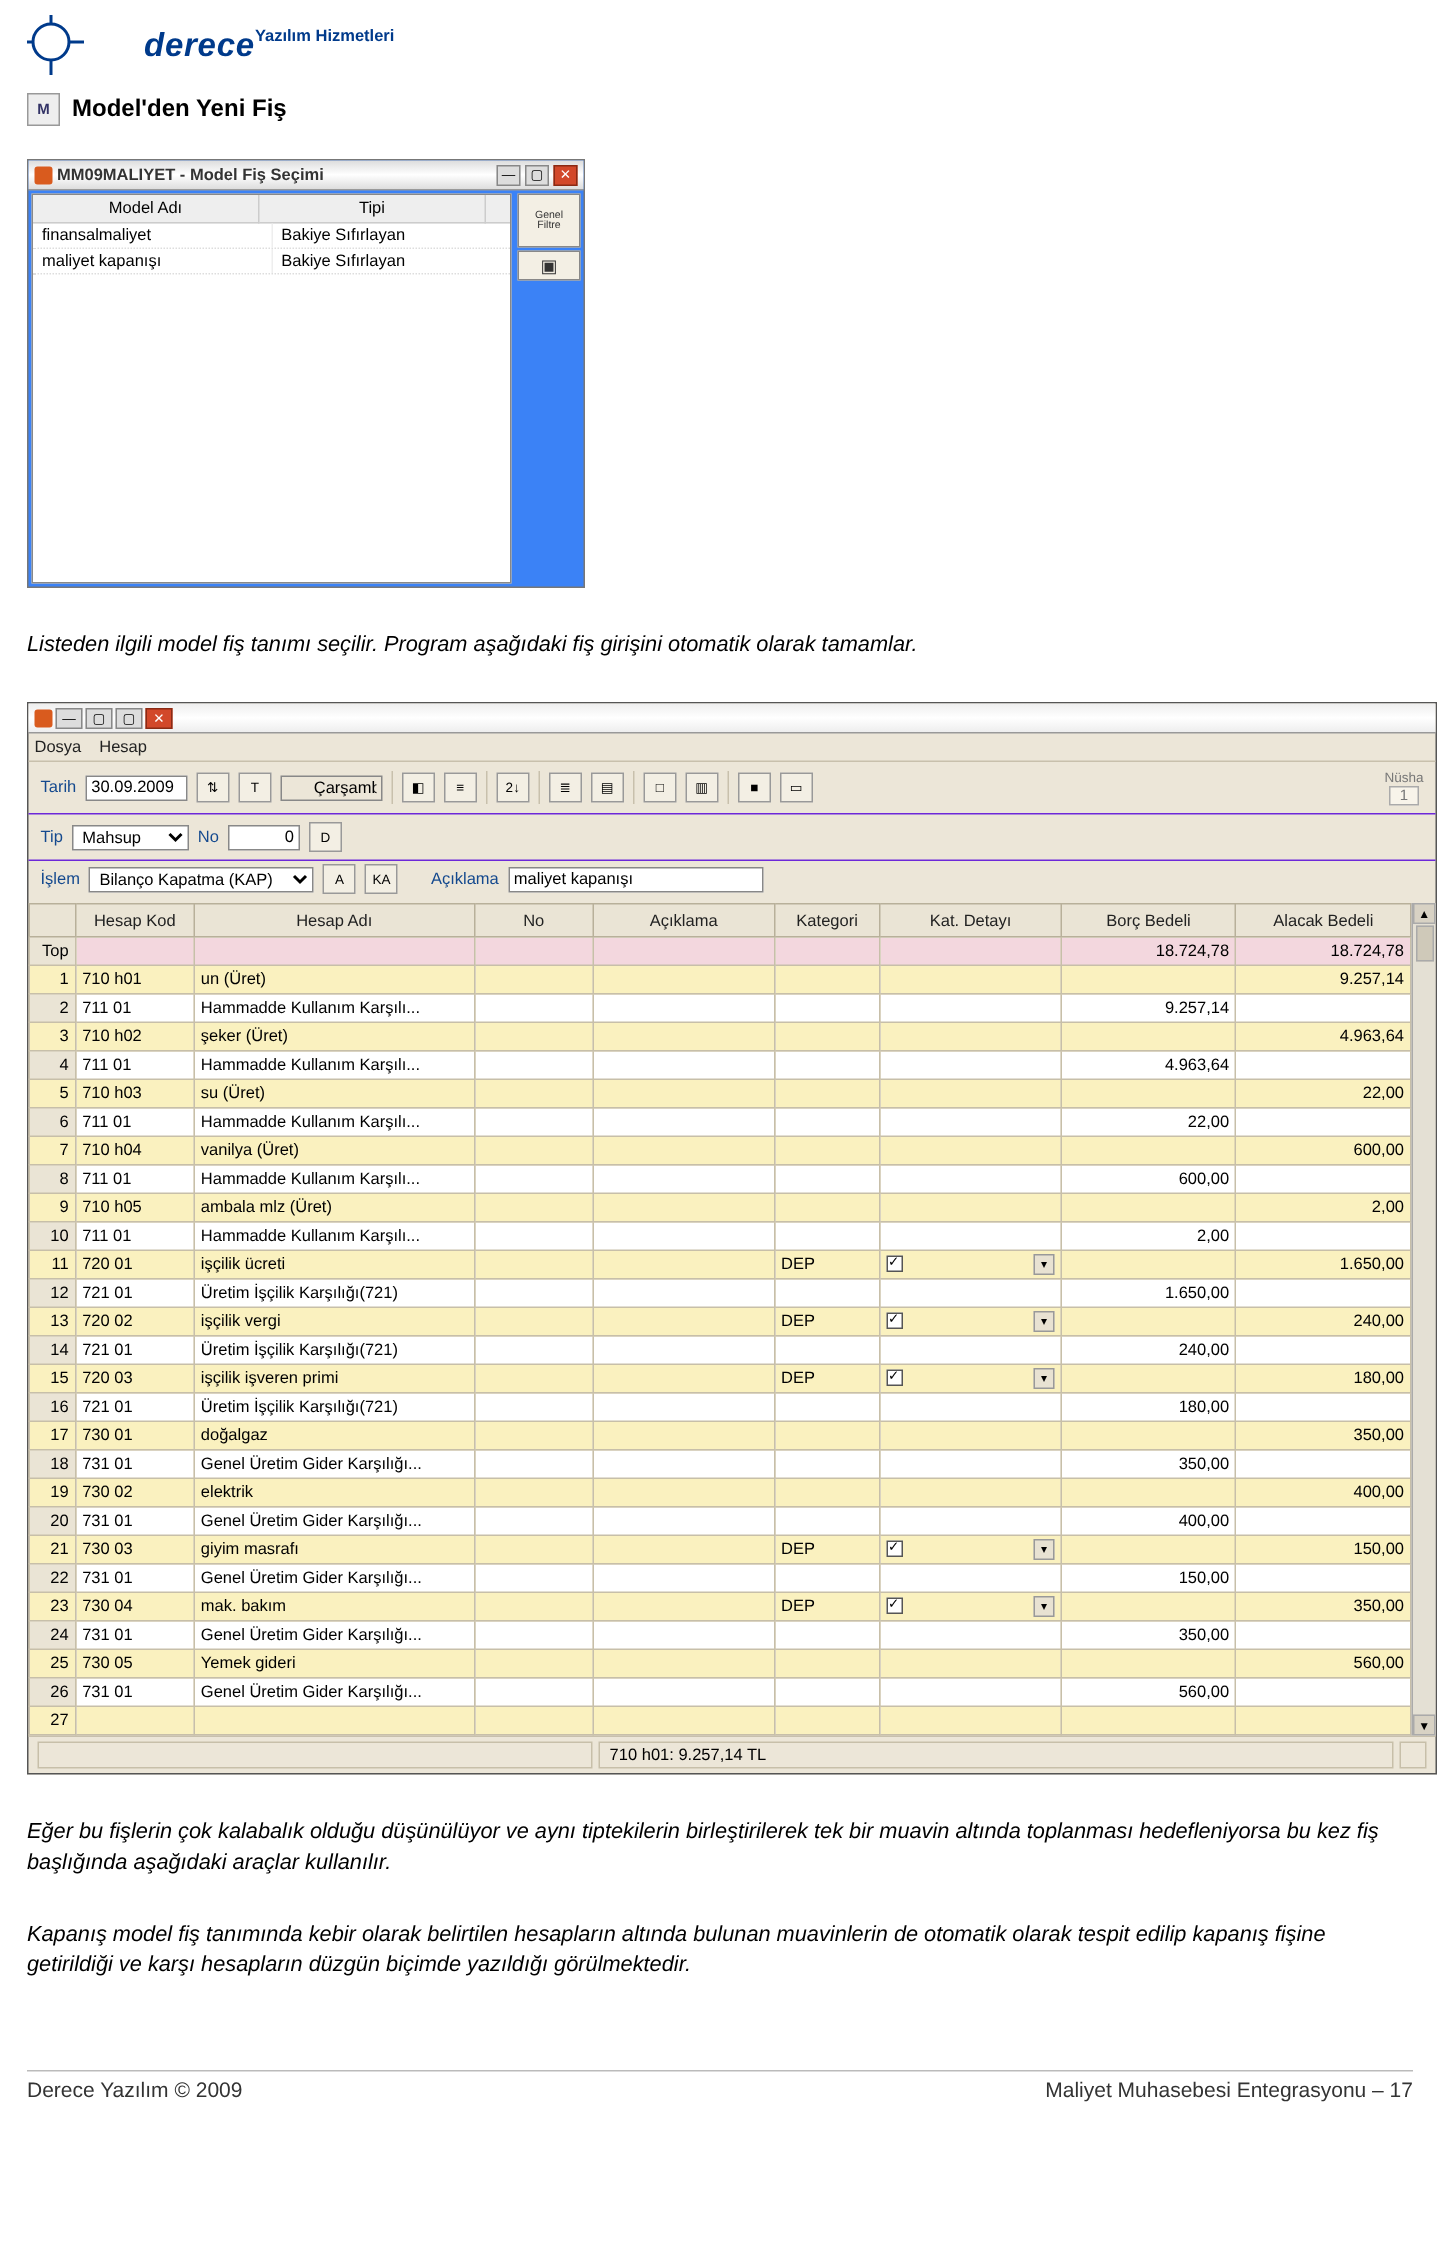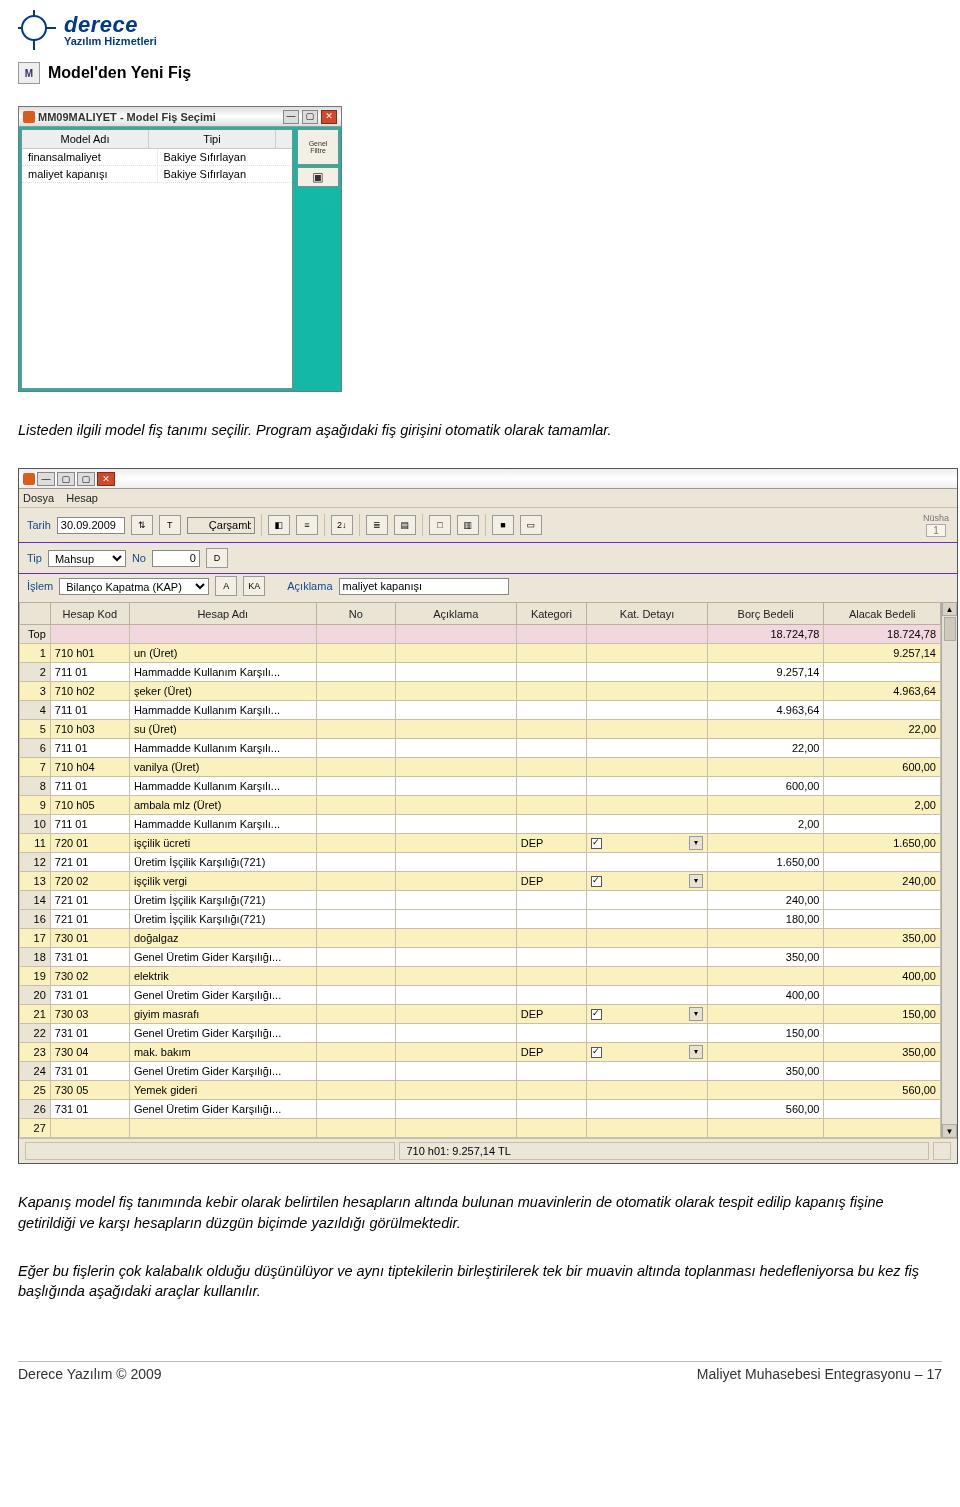--- a/index.html
+++ b/index.html
@@ -3,32 +3,32 @@
 <meta charset="utf-8">
 <style>
   * { box-sizing: border-box; margin: 0; padding: 0; }
   body { font-family: Arial, sans-serif; font-size: 11px; background: #fff; width: 960px; color: #000; }
   .page { padding: 10px 18px; }
 
   
   .logo-area { display: flex; align-items: center; gap: 6px; margin-bottom: 10px; }
   .logo-mark { width: 40px; height: 40px; position: relative; }
   .logo-mark svg { display: block; }
-  .logo-text { display: flex; flex-direction: column; line-height: 1; }
+  .logo-text { display: flex; flex-direction: row; line-height: 1; margin-left: 32px; }
   .logo-text .l1 { color: #003a8b; font-weight: bold; font-size: 22px; font-style: italic; letter-spacing: 0.5px; }
   .logo-text .l2 { color: #003a8b; font-size: 11px; font-weight: bold; }
 
   .heading-row { display: flex; align-items: center; gap: 8px; margin: 12px 0 22px 0; }
   .heading-row .section-icon { width: 22px; height: 22px; border: 1px solid #999; background: #eee; display: flex; align-items: center; justify-content: center; font-size: 10px; color: #336; font-weight: bold; }
   .heading-row h2 { font-size: 16px; font-weight: bold; }
 
   .body-text { font-size: 14.5px; line-height: 1.4; margin: 28px 0; text-align: left; font-style: italic; }
 
   
-  .mini-window { border: 1px solid #777; width: 324px; background: #14b8a6; margin-bottom: 8px; }
+  .mini-window { border: 1px solid #777; width: 372px; background: #3b82f6; margin-bottom: 8px; }
   .mw-titlebar { display: flex; align-items: center; background: linear-gradient(#ddd,#fff,#ddd); border-bottom: 1px solid #999; height: 20px; padding: 0 4px; gap: 3px; }
   .mw-title { flex: 1; font-weight: bold; font-size: 11px; color: #333; }
   .mw-titlebar-btn { width: 16px; height: 14px; background: #ddd; border: 1px solid #888; display: flex; align-items: center; justify-content: center; font-size: 9px; line-height: 1; }
   .mw-titlebar-btn.close { background: #d2482a; color: #fff; border-color: #8a2a14; }
   .mw-body { display: flex; gap: 4px; padding: 2px; }
   .mw-list { flex: 1; border: 1px solid #888; background: #fff; height: 260px; display: flex; flex-direction: column; }
   .mw-headrow { display: flex; background: #eee; }
   .mw-headcell { flex: 1; border-right: 1px solid #ccc; border-bottom: 1px solid #ccc; padding: 3px 6px; text-align: center; font-size: 11px; }
   .mw-headcell:last-child { border-right: none; }
   .mw-headcell.narrow { flex: 0 0 16px; padding: 0; }
@@ -393,20 +393,31 @@
                 <td class="rowhead">14</td>
                 <td>721 01</td>
                 <td>Üretim İşçilik Karşılığı(721)</td>
                 <td></td>
                 <td></td>
                 <td></td>
                 <td></td>
                 <td class="num">240,00</td>
                 <td class="num"></td>
               </tr>
+              <tr class="alt">
+                <td class="rowhead">15</td>
+                <td>720 03</td>
+                <td>işçilik işveren primi</td>
+                <td></td>
+                <td></td>
+                <td>DEP</td>
+                <td><span class="kd-chk"></span><span class="kd-dd">▾</span></td>
+                <td class="num"></td>
+                <td class="num">180,00</td>
+              </tr>
               <tr>
                 <td class="rowhead">16</td>
                 <td>721 01</td>
                 <td>Üretim İşçilik Karşılığı(721)</td>
                 <td></td>
                 <td></td>
                 <td></td>
                 <td></td>
                 <td class="num">180,00</td>
                 <td class="num"></td>
@@ -542,21 +553,21 @@
         <div class="arrow">▼</div>
       </div>
     </div>
     <div class="bw-status">
       <div class="sc" style="width:40%"></div>
       <div class="sc main">710 h01: 9.257,14 TL</div>
       <div class="sc" style="width:18px"></div>
     </div>
   </div>
 
+  <p class="body-text">Eğer bu fişlerin çok kalabalık olduğu düşünülüyor ve aynı tiptekilerin birleştirilerek tek bir muavin altında toplanması hedefleniyorsa bu kez fiş başlığında aşağıdaki araçlar kullanılır.</p>
   <p class="body-text">Kapanış model fiş tanımında kebir olarak belirtilen hesapların altında bulunan muavinlerin de otomatik olarak tespit edilip kapanış fişine getirildiği ve karşı hesapların düzgün biçimde yazıldığı görülmektedir.</p>
-  <p class="body-text">Eğer bu fişlerin çok kalabalık olduğu düşünülüyor ve aynı tiptekilerin birleştirilerek tek bir muavin altında toplanması hedefleniyorsa bu kez fiş başlığında aşağıdaki araçlar kullanılır.</p>
 
   <div class="footer">
     <span>Derece Yazılım © 2009</span>
     <span>Maliyet Muhasebesi Entegrasyonu – 17</span>
   </div>
 
 </div>
 
 </body></html>

